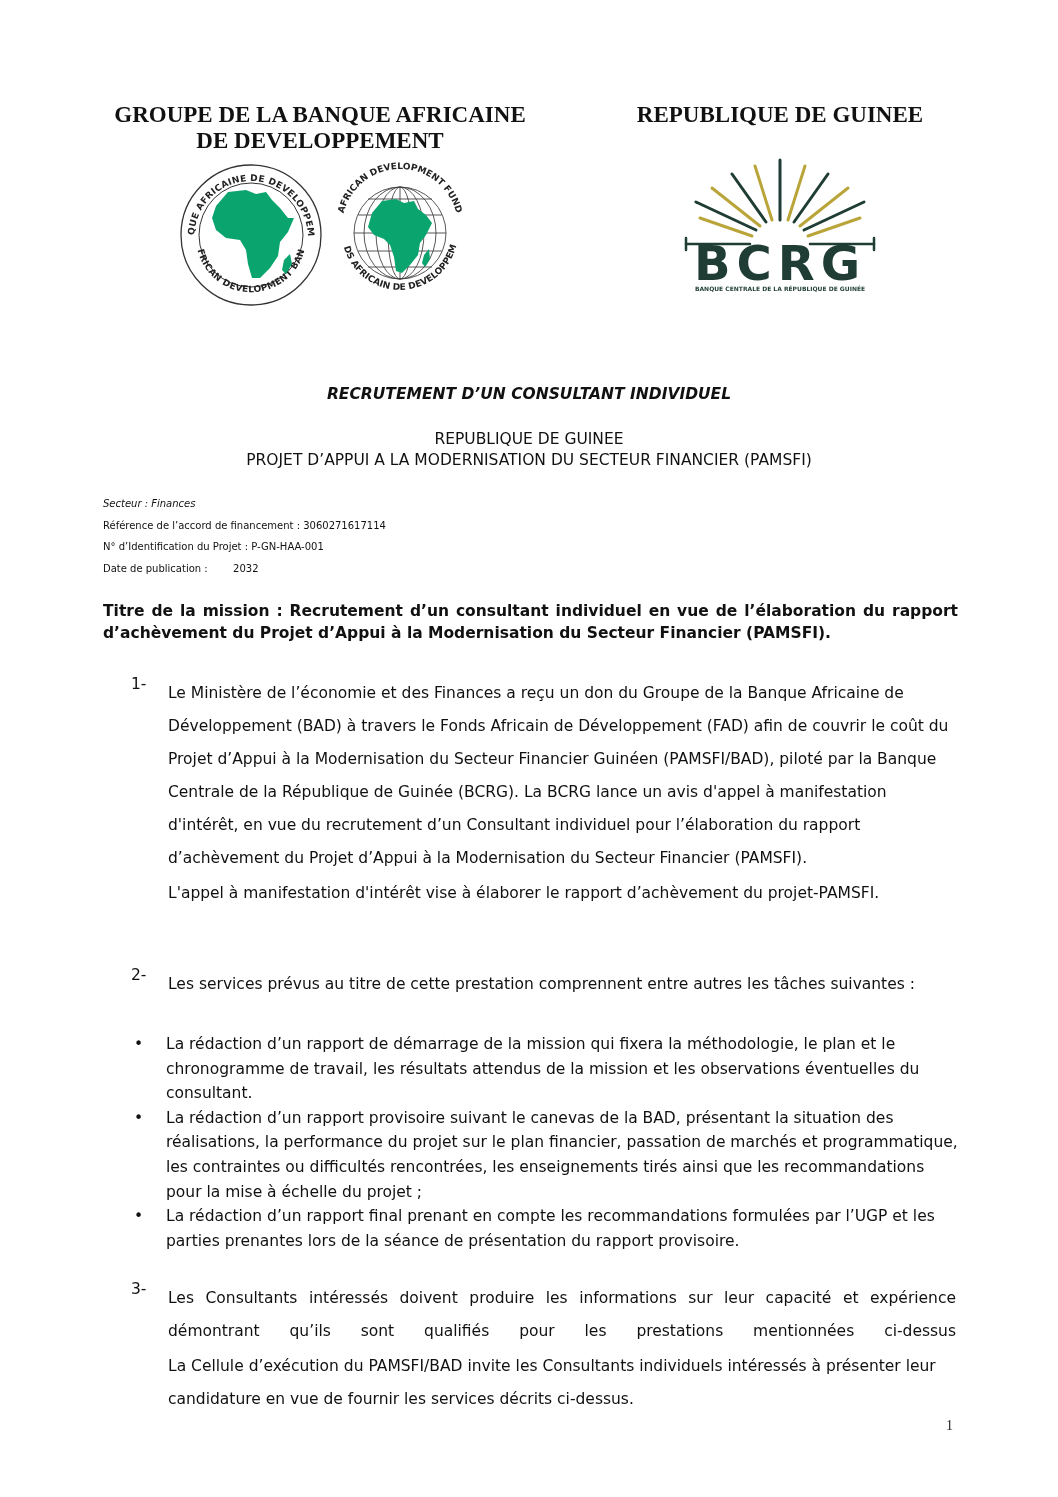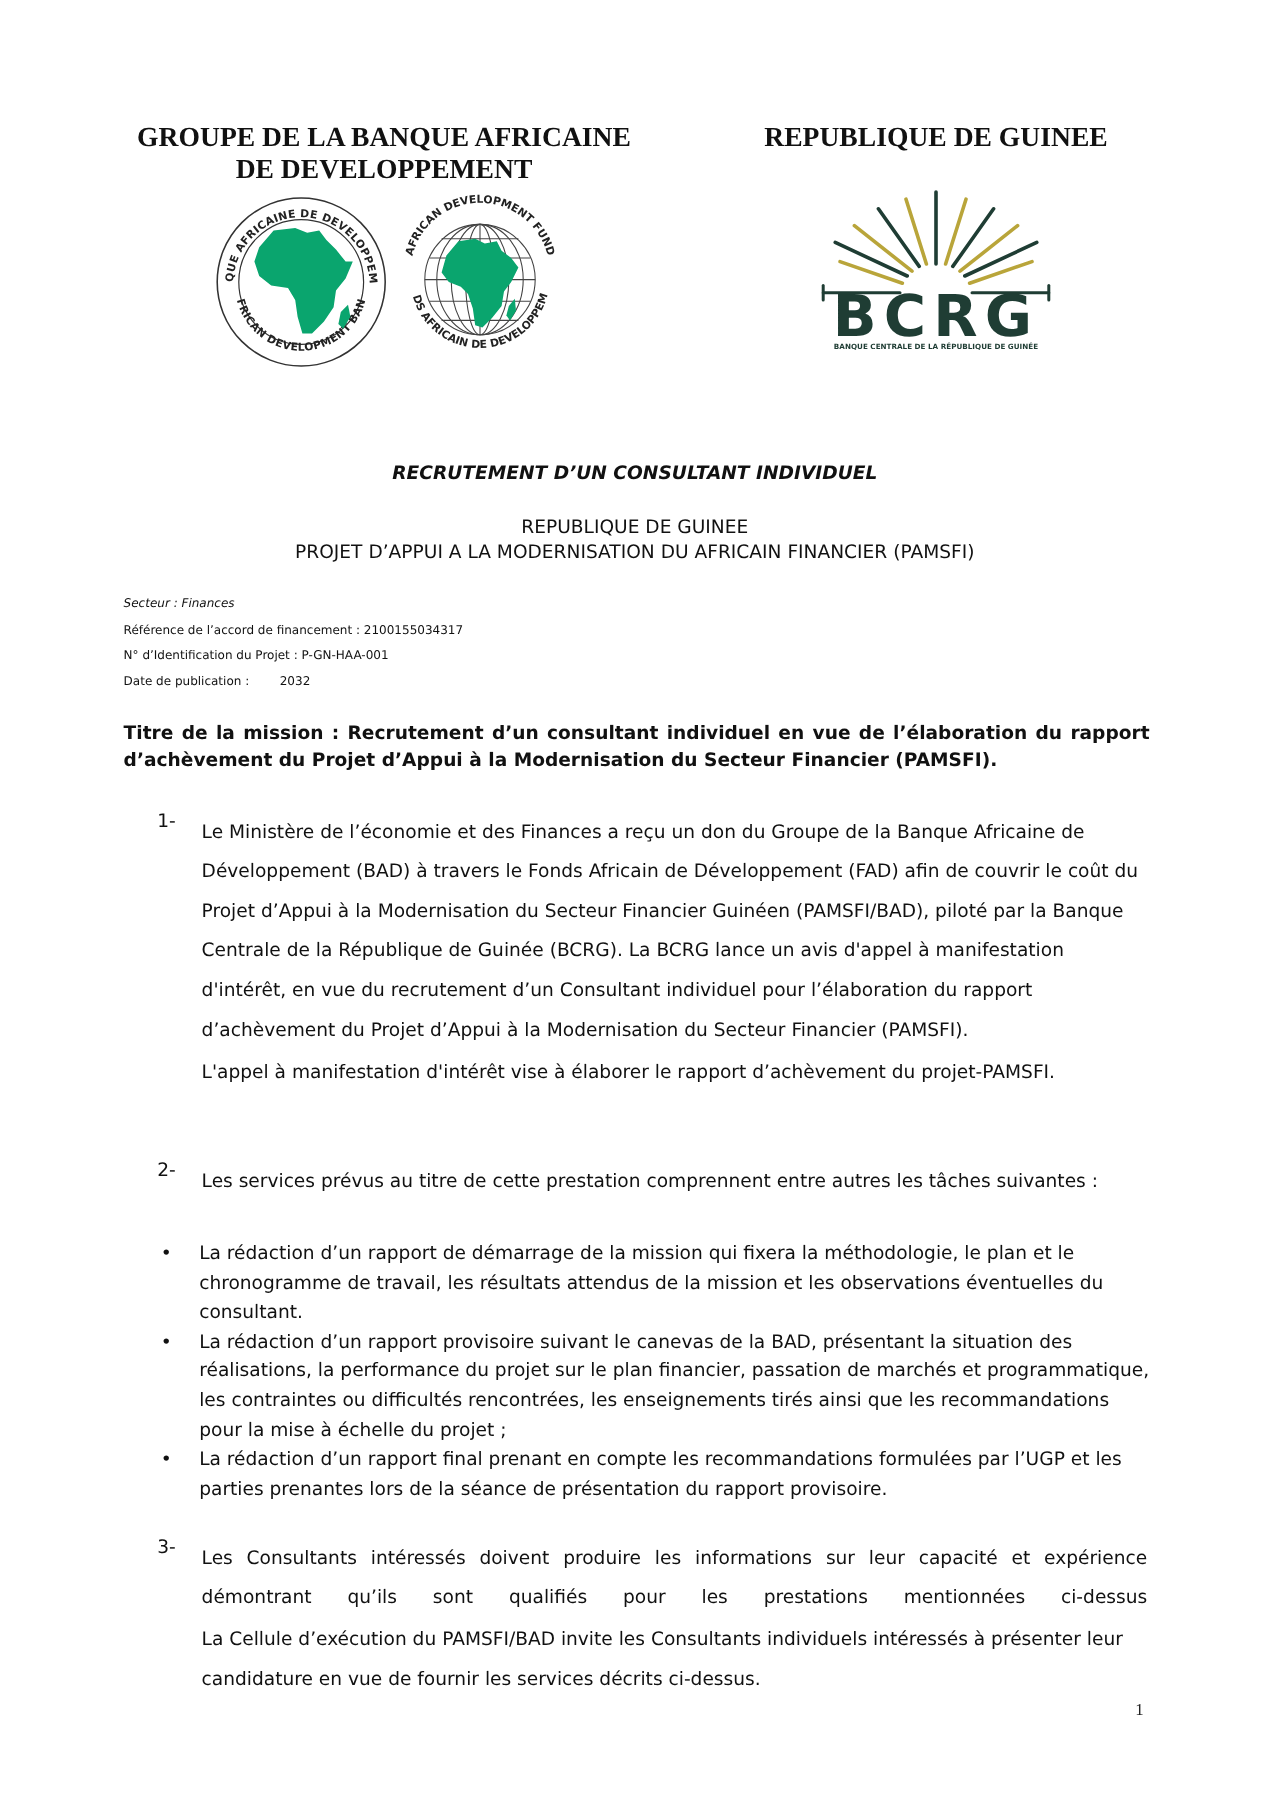--- a/index.html
+++ b/index.html
@@ -142,25 +142,25 @@
         <line x1="26" y1="88" x2="26" y2="100" stroke="#1f3d34" stroke-width="2.5"></line>
         <line x1="214" y1="88" x2="214" y2="100" stroke="#1f3d34" stroke-width="2.5"></line>
       </g>
       <text x="120" y="130" text-anchor="middle" font-family="DejaVu Sans, sans-serif" font-weight="bold" font-size="48" letter-spacing="6" fill="#1f3d34">BCRG</text>
       <text x="120" y="141" text-anchor="middle" font-family="DejaVu Sans, sans-serif" font-weight="bold" font-size="6" fill="#1f3d34">BANQUE CENTRALE DE LA RÉPUBLIQUE DE GUINÉE</text>
     </svg>
   </div>
 
   <div class="title-sub">RECRUTEMENT D’UN CONSULTANT INDIVIDUEL</div>
   <div class="center-line" style="top:430px;">REPUBLIQUE DE GUINEE</div>
-  <div class="center-line" style="top:451px;">PROJET D’APPUI A LA MODERNISATION DU AFRICAIN FINANCIER (PAMSFI)</div>
+  <div class="center-line" style="top:451px;">PROJET D’APPUI A LA MODERNISATION DU SECTEUR FINANCIER (PAMSFI)</div>
 
   <div class="meta">
     <div class="row it">Secteur : Finances</div>
-    <div class="row">Référence de l’accord de financement : 2100155034317</div>
+    <div class="row">Référence de l’accord de financement : 3060271617114</div>
     <div class="row">N° d’Identification du Projet : P-GN-HAA-001</div>
     <div class="row">Date de publication :        2032</div>
   </div>
 
   <div class="mission">Titre de la mission : Recrutement d’un consultant individuel en vue de l’élaboration du rapport d’achèvement du Projet d’Appui à la Modernisation du Secteur Financier (PAMSFI).</div>
 
   <div class="np" style="top:675px;">
     <span class="num">1-</span>
     <div class="txt">
       <p class="p" style="text-align:left;">Le Ministère de l’économie et des Finances a reçu un don du Groupe de la Banque Africaine de Développement (BAD) à travers le Fonds Africain de Développement (FAD) afin de couvrir le coût du Projet d’Appui à la Modernisation du Secteur Financier Guinéen (PAMSFI/BAD), piloté par la Banque Centrale de la République de Guinée (BCRG). La BCRG lance un avis d'appel à manifestation d'intérêt, en vue du recrutement d’un Consultant individuel pour l’élaboration du rapport d’achèvement du Projet d’Appui à la Modernisation du Secteur Financier (PAMSFI).</p>

